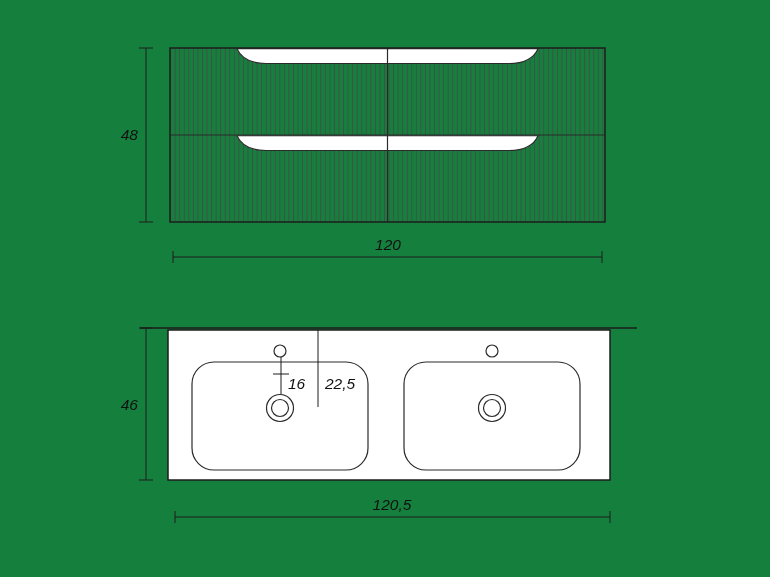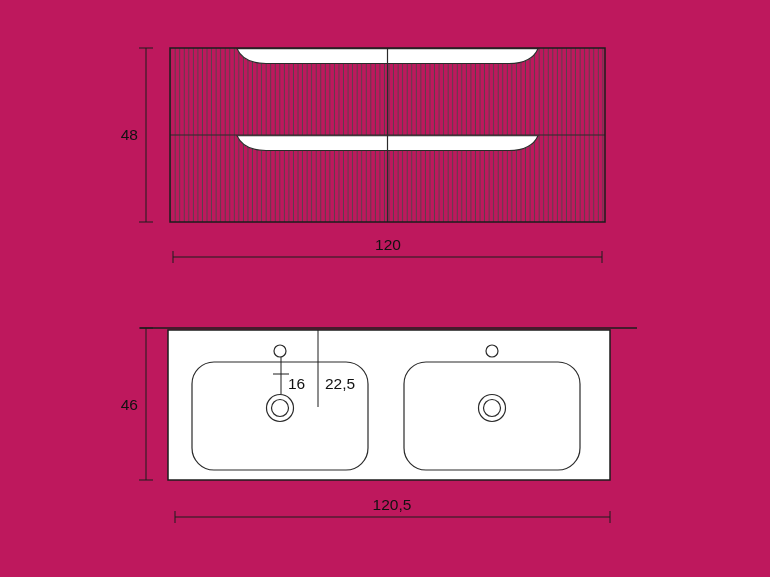--- a/index.html
+++ b/index.html
@@ -4,22 +4,23 @@
 <style>
   html, body {
     margin: 0;
     padding: 0;
     background: #ffffff;
   }
   .stage {
     position: relative;
     width: 770px;
     height: 577px;
-    background: #be185d;
+    background: #15803d;
     overflow: hidden;
+    font-style: italic;
   }
   svg { display: block; }
   .outline { stroke: #1c1c1c; stroke-width: 1.5; fill: none; }
   .filled  { fill: #ffffff; }
   .inner   { stroke: #2a2a2a; stroke-width: 1.2; fill: none; }
   .groove  { fill: #ffffff; stroke: #2a2a2a; stroke-width: 1.1; }
   .dim     { stroke: #1c1c1c; stroke-width: 1; fill: none; }
   text {
     font-family: "Liberation Sans", "DejaVu Sans", sans-serif;
     font-size: 15.5px;

